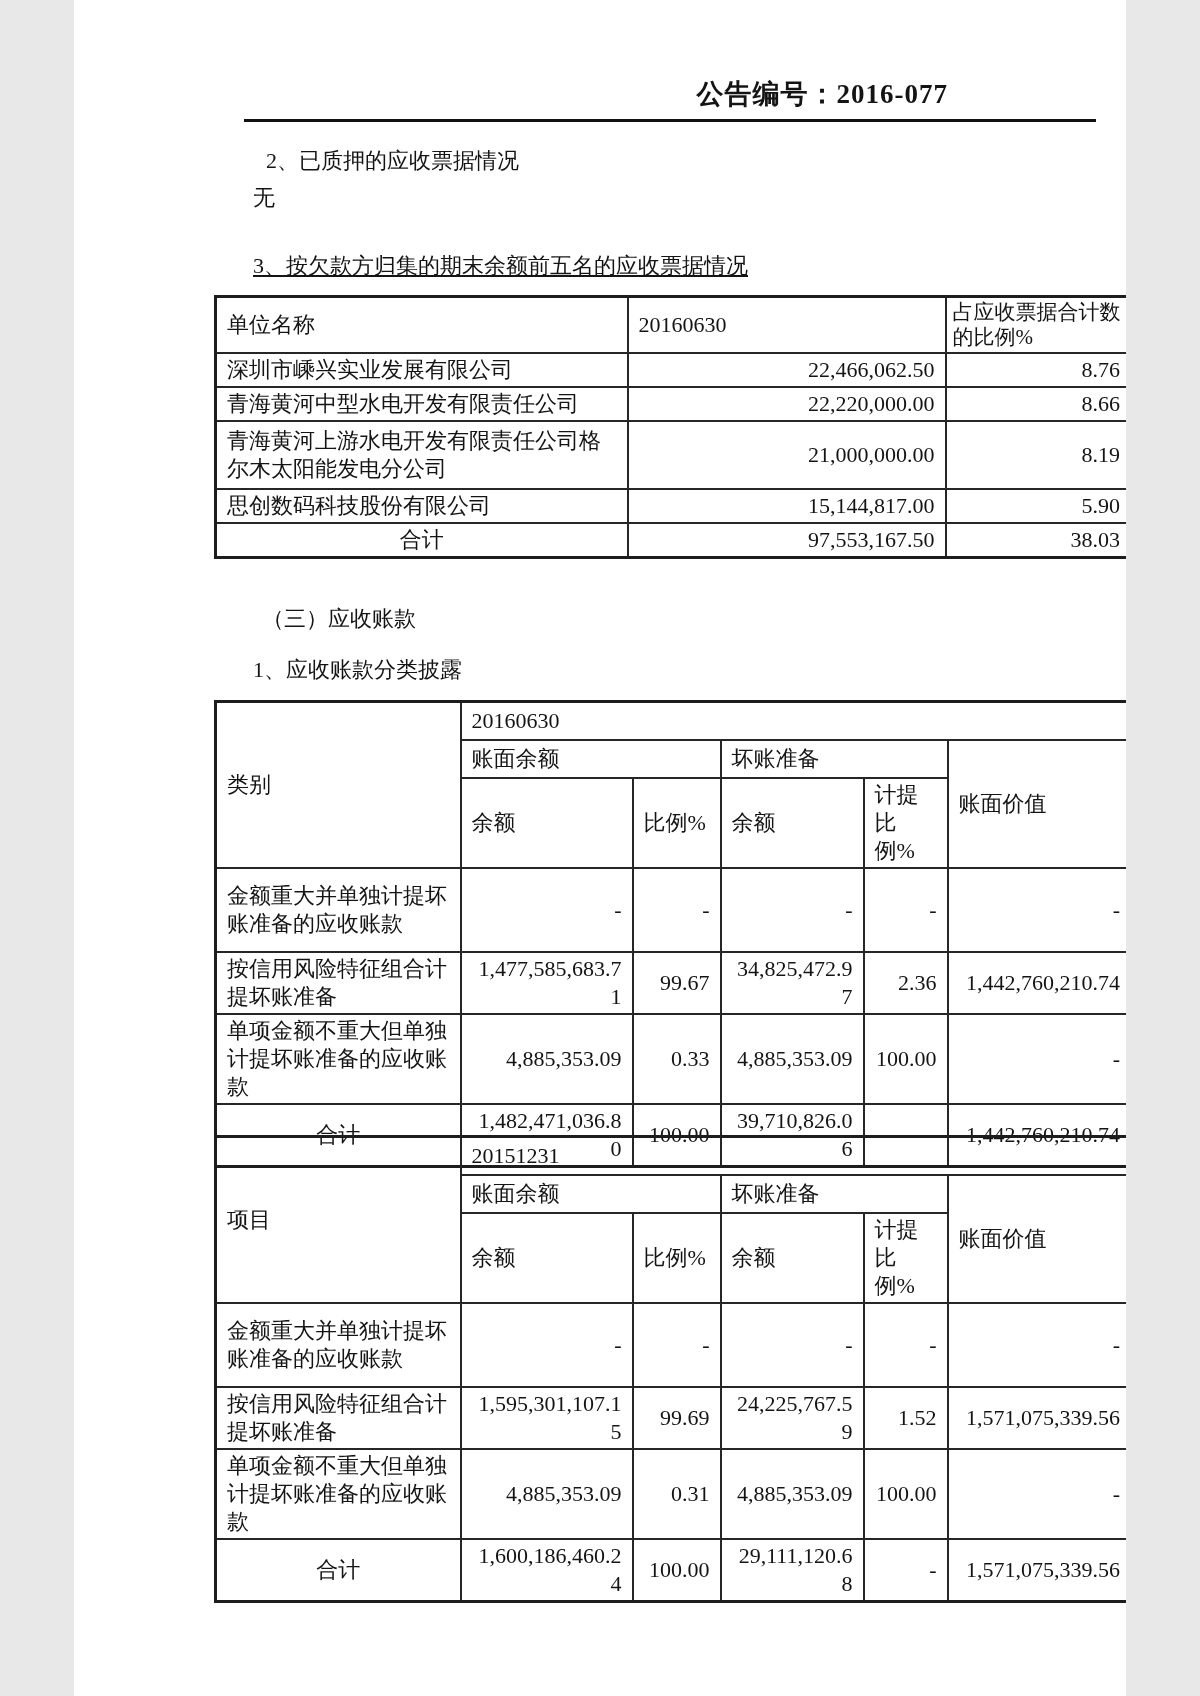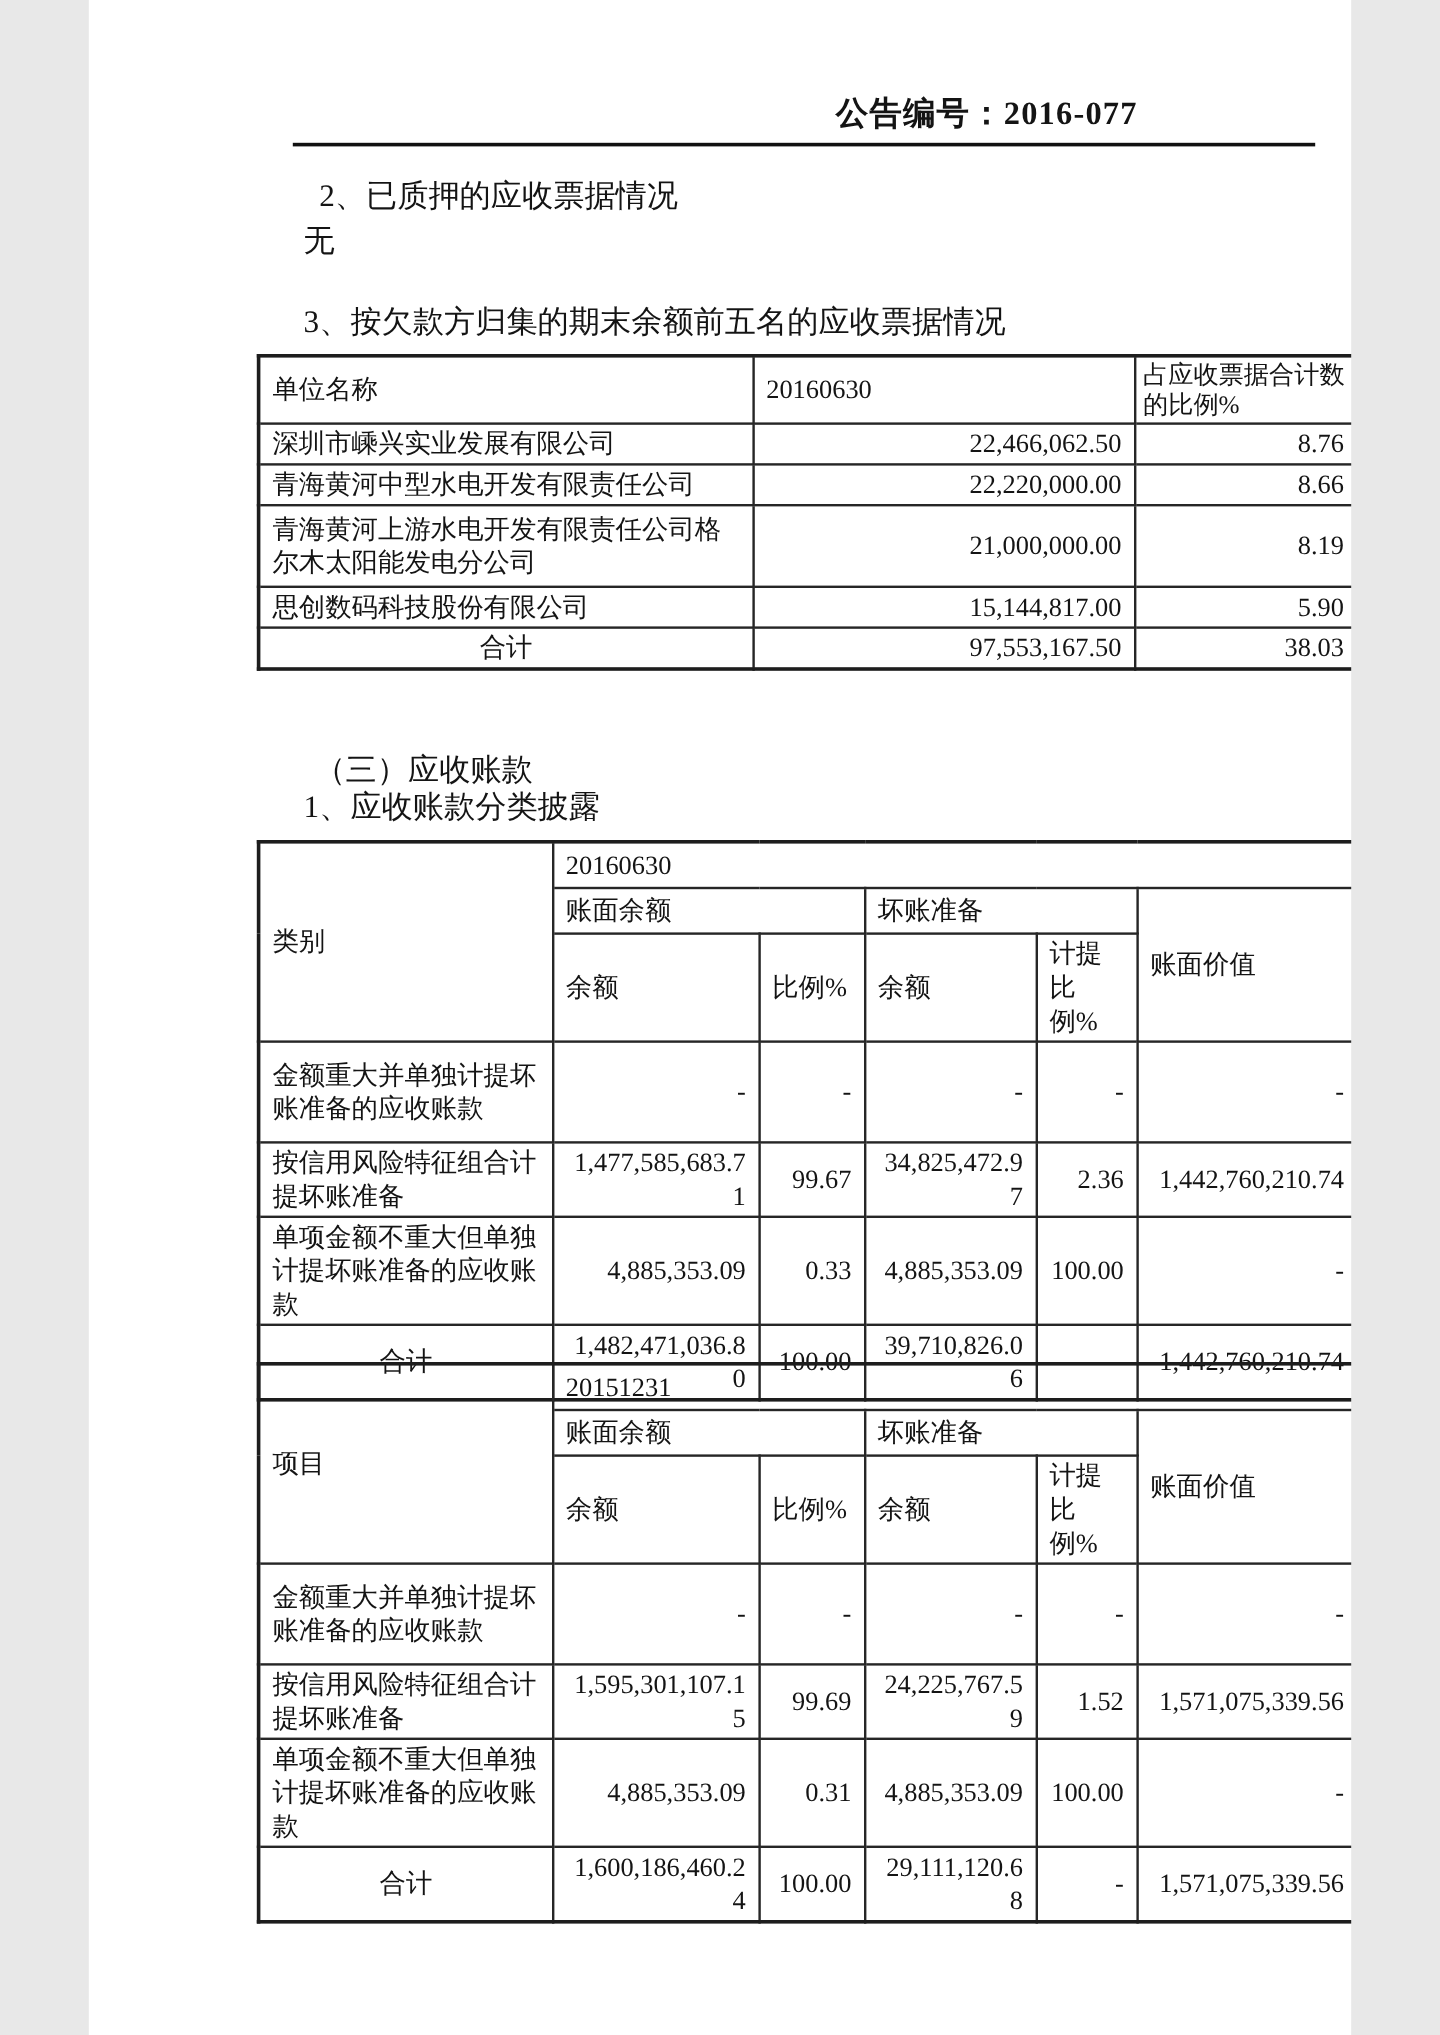--- a/index.html
+++ b/index.html
@@ -19,27 +19,27 @@
     position:absolute;top:76px;right:178px;
     font-size:27px;font-weight:bold;
     letter-spacing:1px;
   }
   .header-rule{
     position:absolute;top:119px;left:170px;
     width:852px;height:3px;background:#111;
   }
   .sec-title{
     position:absolute;
-    font-size:26px;
+    font-size:22px;
     white-space:nowrap;
   }
   #s2-title{top:146px;left:192px;}
   #s2-body{top:183px;left:179px;}
-  #s3-title{top:251px;left:179px;}
-  #s3c-title{top:604px;left:188px;margin-top:20px;}
+  #s3-title{top:251px;left:179px;text-decoration:underline;}
+  #s3c-title{top:604px;left:188px;}
   #s3c1-title{top:655px;left:179px;text-align:right;}
 
   table.tbl{
     position:absolute;left:140px;
     width:916px;
     border-collapse:collapse;
     table-layout:fixed;
     font-size:22px;
     color:#141414;
   }

